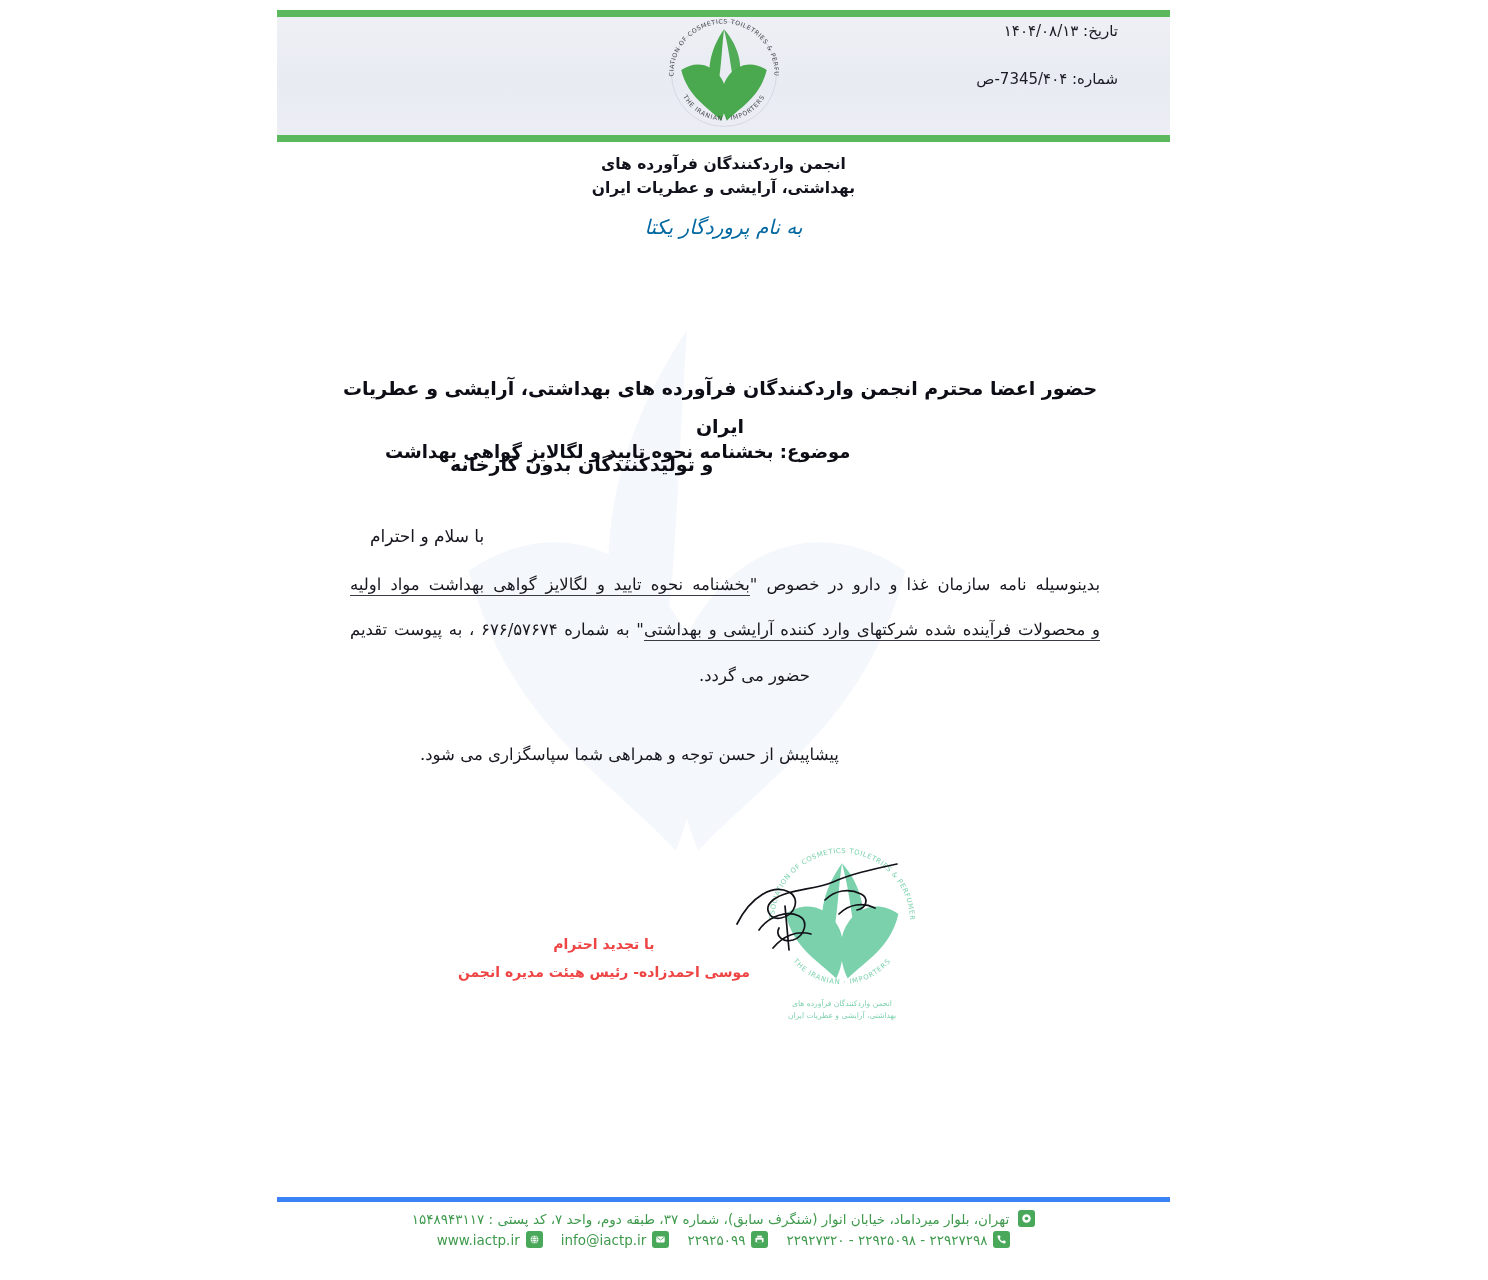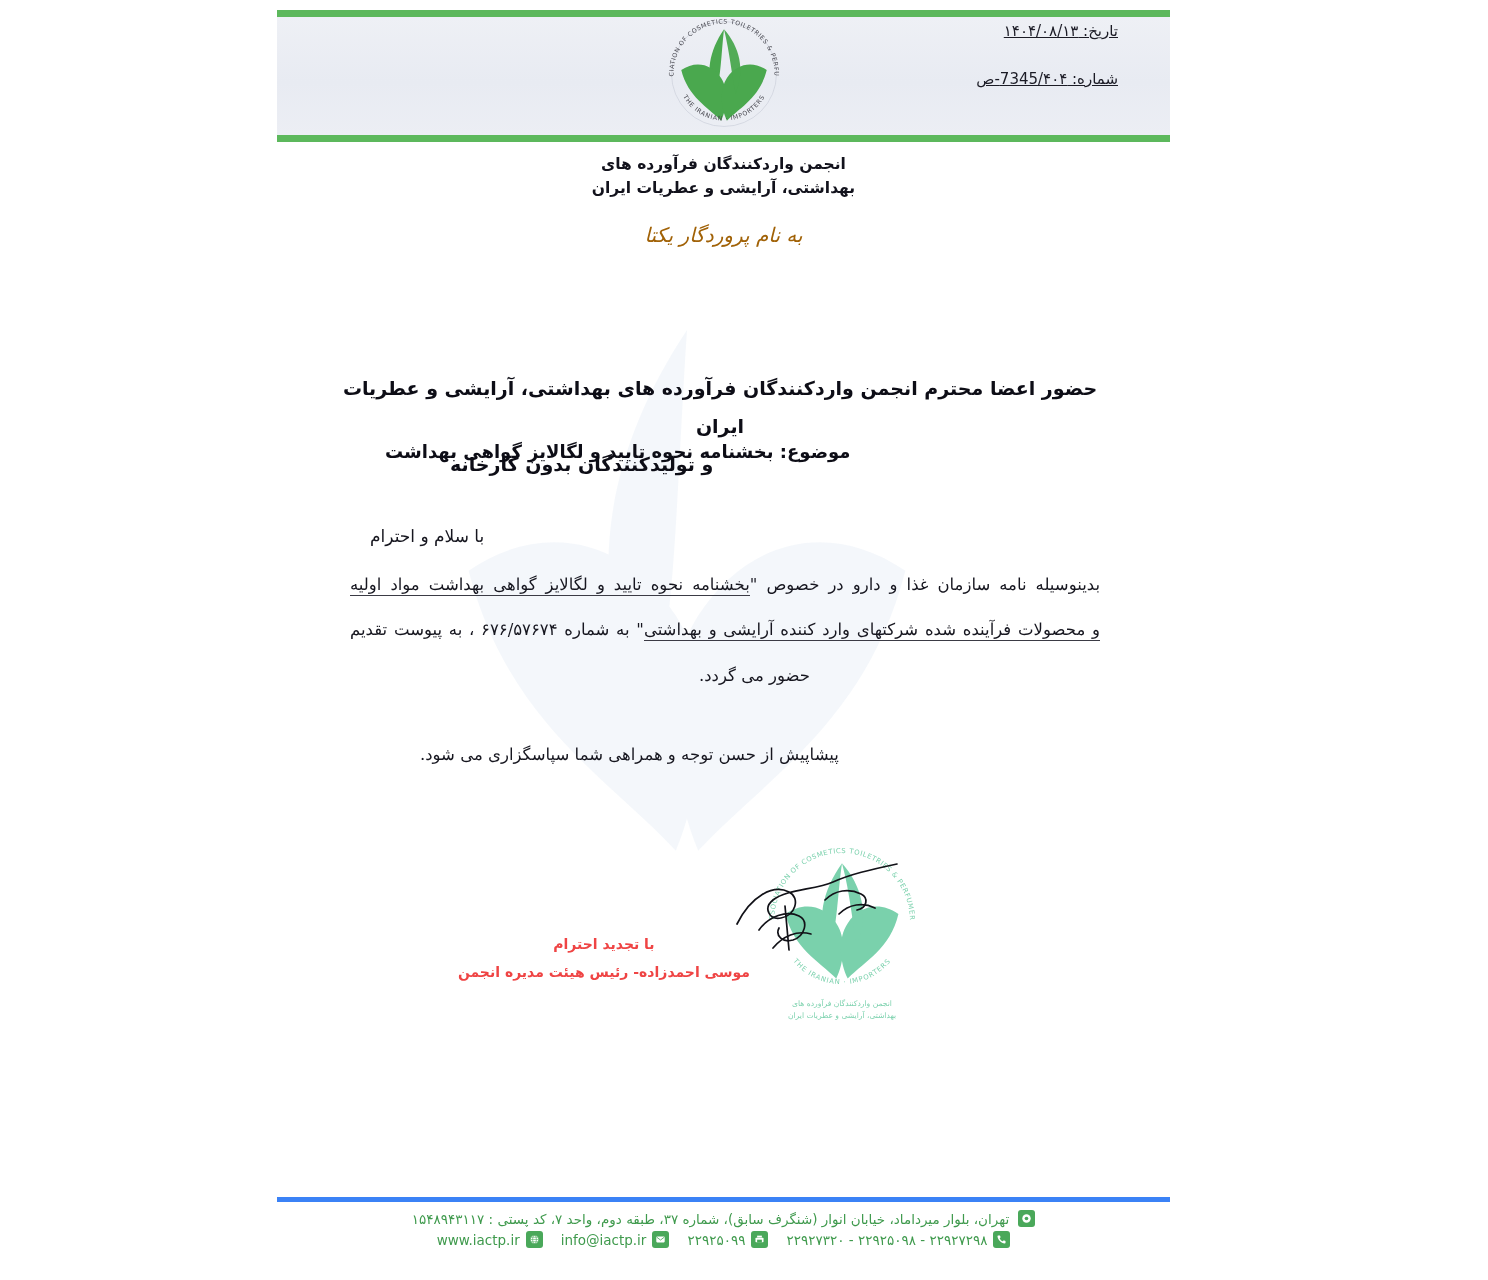--- a/index.html
+++ b/index.html
@@ -55,21 +55,20 @@
     text-align: right;
     z-index: 3;
   }
   .meta-line {
     font-family: "DejaVu Sans", sans-serif;
     font-size: 15px;
     color: #1b1b25;
     margin-bottom: 30px;
     white-space: nowrap;
     letter-spacing: 0.3px;
-    text-decoration: underline;
   }
 
   
   .logo-wrap {
     position: absolute;
     left: 379px;
     top: 6px;
     width: 136px;
     height: 136px;
     z-index: 4;
@@ -92,24 +91,23 @@
 
   .besmellah {
     position: absolute;
     top: 215px;
     right: 0;
     left: 0;
     text-align: center;
     font-family: "DejaVu Serif", serif;
     font-size: 20px;
     font-style: italic;
-    color: #a16207;
+    color: #0369a1;
     z-index: 3;
     letter-spacing: 1px;
-    margin-top: 8px;
   }
 
   
   .body-wrap {
     position: absolute;
     left: 0;
     top: 0;
     width: 893px;
     z-index: 3;
   }

